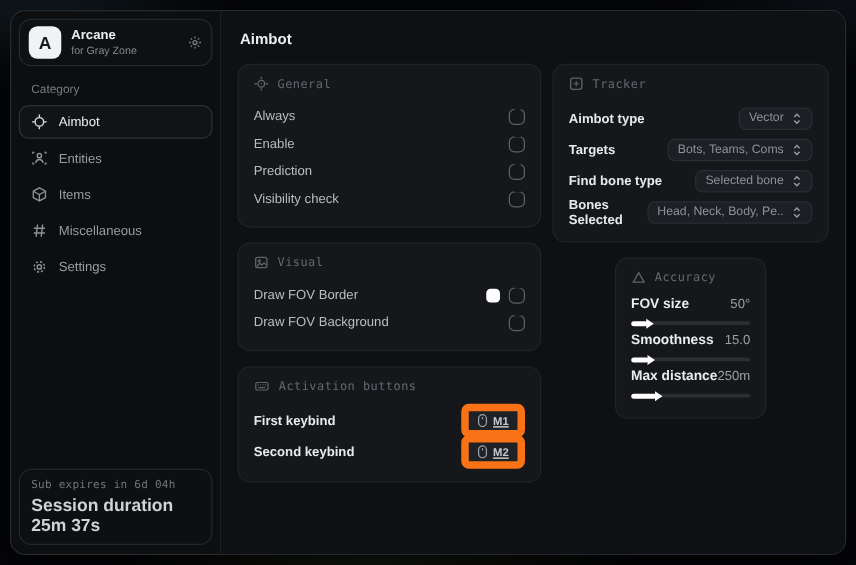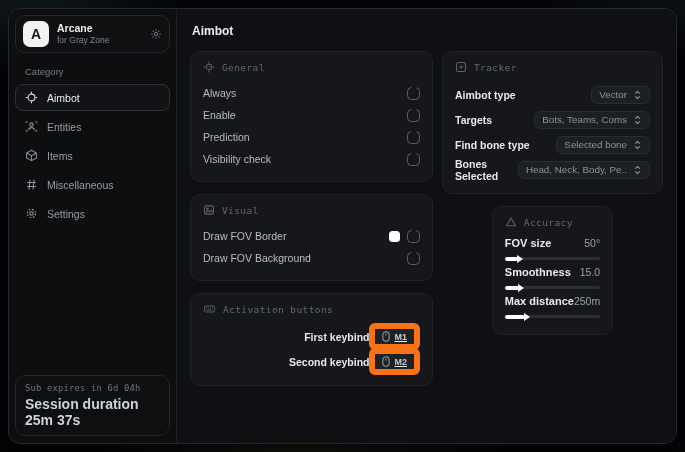--- a/index.html
+++ b/index.html
@@ -72,21 +72,21 @@
   .row-label.strong { color:#e7e9eb; font-weight:bold; }
 
   .checkbox { width:13px; height:13px; border:1.5px solid #5d6268; border-radius:4.5px;
     position:relative; background:transparent; cursor:pointer; flex:0 0 auto; }
   .checkbox::after { content:''; position:absolute; top:-3px; left:50%; transform:translateX(-50%);
     width:5px; height:3.5px; background:#15171a; }
 
   .swatch { width:11px; height:11px; border-radius:3.5px; margin-right:7px; cursor:pointer; }
   .right-group { display:flex; align-items:center; }
 
-  .key-row { height:25px;justify-content:flex-end; }
+  .key-row { height:25px; }
   .key-pill { display:flex; align-items:center; gap:4px; background:#1e2125; border:6px solid #f97316;
     border-radius:6px; padding:2px 7px; cursor:pointer;text-decoration:underline; }
   .key-pill .kicon { display:flex; color:#9aa0a6; }
   .key-pill .ktext { font-size:9px; font-weight:bold; color:#c6c9cd; }
 
   .drop-row { height:25px; }
   .drop-pill { display:flex; align-items:center; gap:6px; background:#1c1f23; border:1px solid #2a2d32;
     border-radius:6px; padding:2.5px 7px; cursor:pointer; max-width:150px; }
   .drop-value { font-size:9.8px; color:#8e9399; white-space:nowrap; overflow:hidden; }
   .drop-pill .dicon { display:flex; color:#9aa0a6; flex:0 0 auto; }

